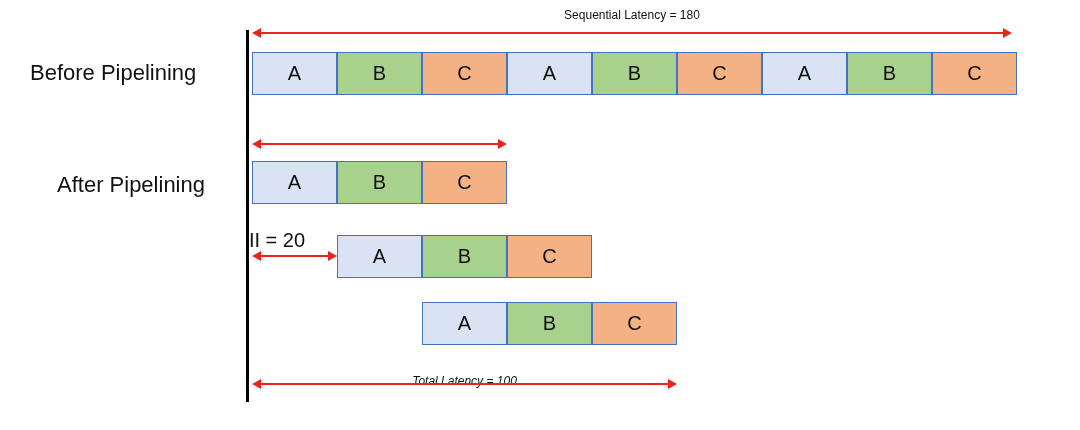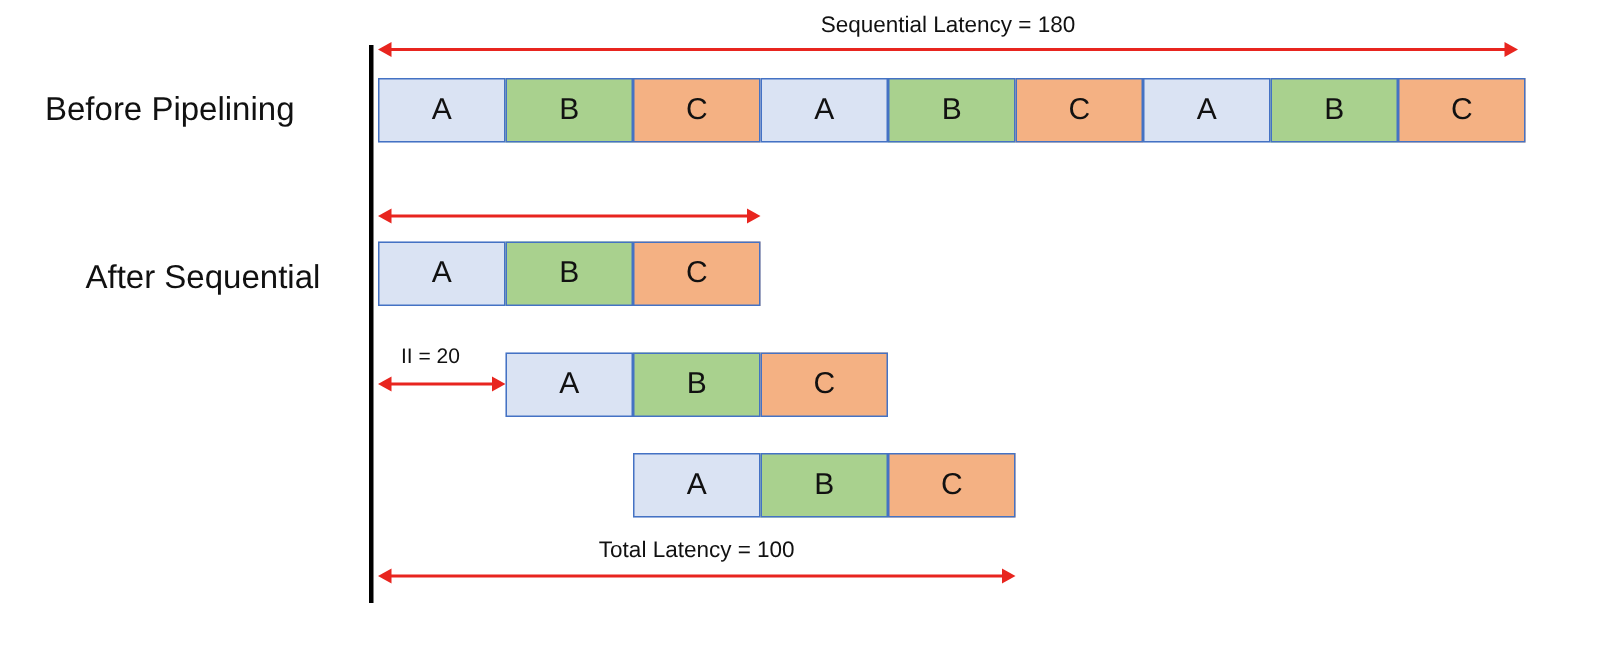--- a/index.html
+++ b/index.html
@@ -28,29 +28,29 @@
   .timeline {
     position: absolute;
     left: 246px; top: 30px;
     width: 3px; height: 372px;
     background: #000000;
   }
 
   
   .ann {
     position: absolute;
-    font-size: 15px;
+    font-size: 12px;
     text-align: center;
     color: #111111;
     white-space: nowrap;
   }
   #ann-seq   { left: 252px; top: 8px;   width: 760px; }
   #ann-iter  { left: 252px; top: 119px; width: 255px; }
-  #ann-ii    { left: 239px; top: 229px; width: 96px; font-size: 14px; }
-  #ann-total { left: 252px; top: 358px; width: 425px; }
+  #ann-ii    { left: 229px; top: 229px; width: 96px; font-size: 20px; }
+  #ann-total { left: 252px; top: 374px; width: 425px; font-style: italic; }
 
   
   .measure-arrow { position: absolute; height: 10px; }
   .measure-arrow::before,
   .measure-arrow::after {
     content: "";
     position: absolute; top: 0;
     width: 0; height: 0;
     border-top: 5px solid transparent;
     border-bottom: 5px solid transparent;
@@ -85,21 +85,21 @@
     color: #111111;
   }
 </style>
 </head>
 <body>
 
 <div class="canvas">
 
   <div class="side-label" id="label-before">Before Pipelining</div>
 
-  <div class="side-label" id="label-after">After Sequential</div>
+  <div class="side-label" id="label-after">After Pipelining</div>
 
   <div class="timeline"></div>
 
   <div class="ann" id="ann-seq">Sequential Latency = 180</div>
   <div class="measure-arrow" id="arrow-seq">
     <div class="shaft"></div>
   </div>
 
   <div class="row" id="row-before">
       <div class="box" style="background: rgb(218, 227, 243);">A</div>

